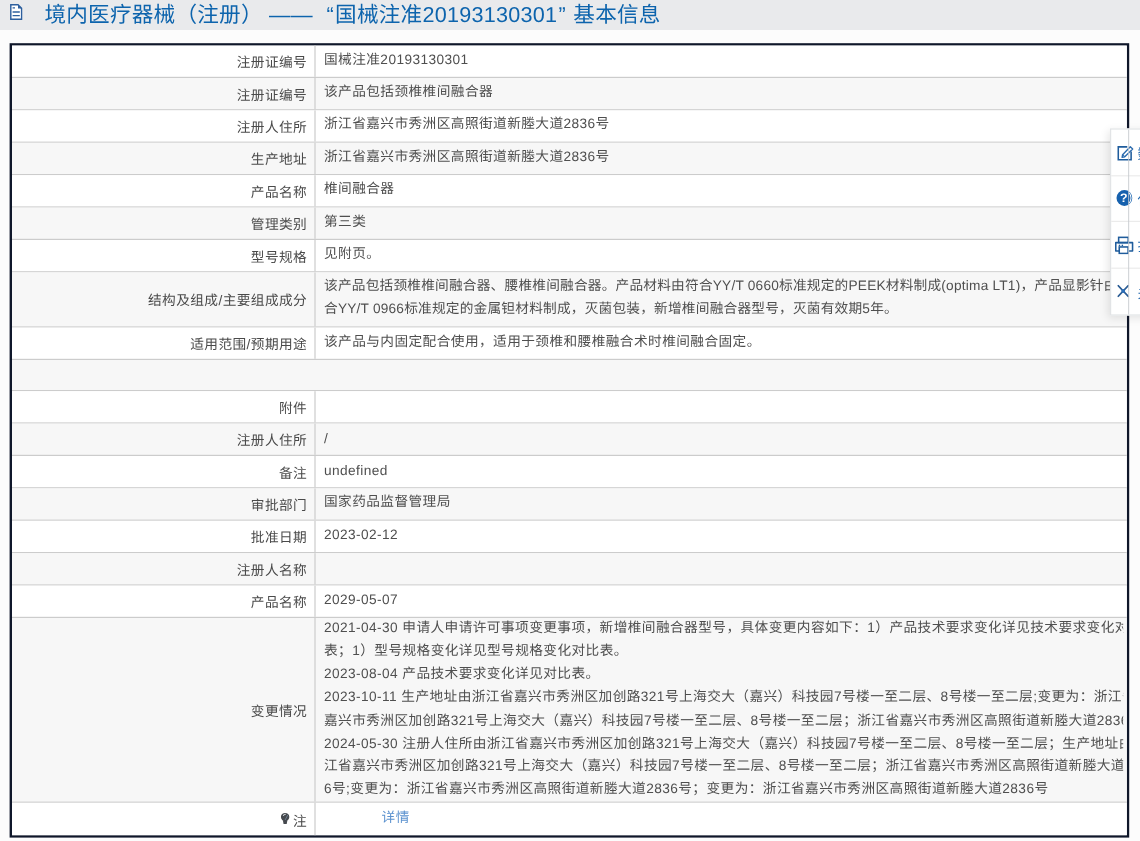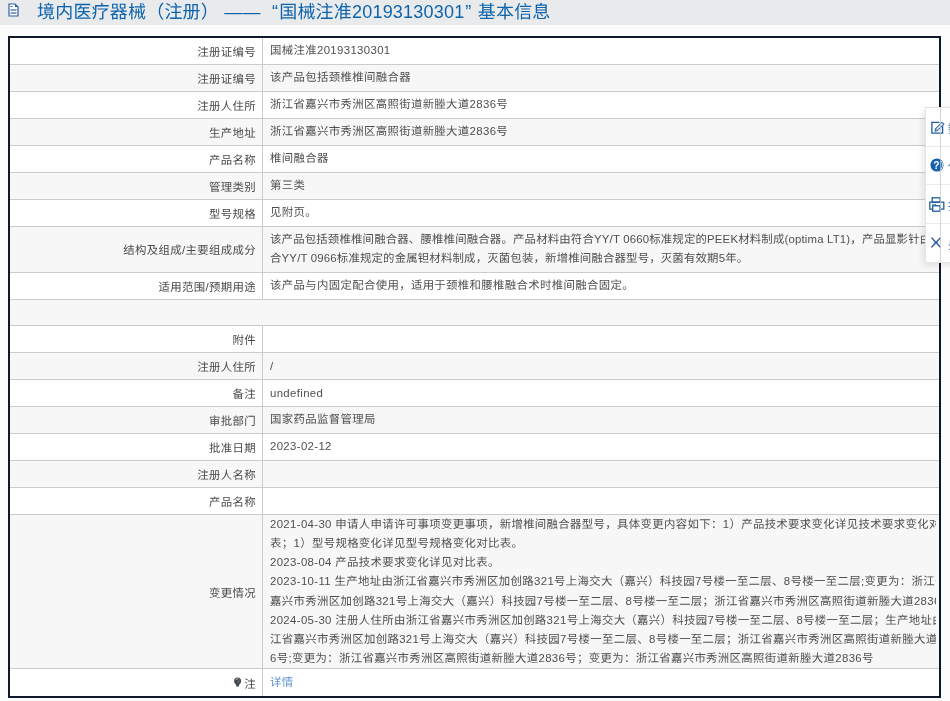--- a/index.html
+++ b/index.html
@@ -13,21 +13,21 @@
 .r.last{border-bottom:none;}
 .l{width:253px;box-sizing:border-box;border-right:1px solid #ccc;display:flex;align-items:center;justify-content:flex-end;padding-right:6px;font-size:11.4px;letter-spacing:0.35px;color:#4a4a4a;}
 .v{flex:1;min-width:0;display:flex;flex-direction:column;justify-content:center;box-sizing:border-box;padding:0 3px 0 7px;font-size:11.4px;letter-spacing:0.35px;line-height:19.2px;color:#4f4f4f;}
 .v p{margin:0;padding:0;}
 .v p.nw{white-space:nowrap;overflow:hidden;}
 #pp{position:absolute;left:925px;top:107px;width:90px;height:156px;background:#fff;border:1px solid #e2e4e6;box-shadow:-2px 2px 7px rgba(0,0,0,0.10);box-sizing:border-box;}
 #ppline{position:absolute;left:14px;top:0;bottom:0;width:1px;background:rgba(197,201,205,0.75);z-index:2;}
 .pi{height:38.5px;display:flex;align-items:center;padding-left:4px;border-bottom:1px solid #ebebeb;box-sizing:border-box;position:relative;}
 .pi.last{border-bottom:none;}
 .pi span{font-size:12px;color:#2368ae;position:absolute;left:22px;top:50%;transform:translateY(-50%);white-space:nowrap;}
-a.det{color:#5b92cf;text-decoration:none;}
+a.det{color:#5b92cf;text-decoration:none;margin-left:48px;}
 </style>
 </head>
 <body>
 <div id="bar">
 <svg width="11" height="14" viewBox="0 0 11 14">
       <path d="M1 1 H7 L10 4 V13 H1 Z" fill="#fff" stroke="#2d5f9e" stroke-width="1.2"></path>
       <path d="M7 1 L7 4 L10 4 Z" fill="#2d5f9e"></path>
       <path d="M2.5 3.5 H4.5" stroke="#2d5f9e" stroke-width="1"></path>
       <path d="M2.5 7 H8.5" stroke="#2d5f9e" stroke-width="1.2"></path>
       <path d="M2.5 10 H8.5" stroke="#2d5f9e" stroke-width="1.2"></path>
@@ -123,20 +123,23 @@
       </div>
     </div>
 <div class="r g" style="height:26.9px">
       <div class="l">注册人名称</div>
       <div class="v">
         <p></p>
       </div>
     </div>
 <div class="r" style="height:26.9px">
       <div class="l">产品名称</div>
+      <div class="v">
+        <p>2029-05-07</p>
+      </div>
     </div>
 <div class="r g" style="height:154.6px">
       <div class="l">变更情况</div>
       <div class="v">
 <p class="nw">2021-04-30 申请人申请许可事项变更事项，新增椎间融合器型号，具体变更内容如下：1）产品技术要求变化详见技术要求变化对比</p>
         <p class="nw">表；1）型号规格变化详见型号规格变化对比表。</p>
         <p class="nw">2023-08-04 产品技术要求变化详见对比表。</p>
         <p class="nw">2023-10-11 生产地址由浙江省嘉兴市秀洲区加创路321号上海交大（嘉兴）科技园7号楼一至二层、8号楼一至二层;变更为：浙江省</p>
         <p class="nw">嘉兴市秀洲区加创路321号上海交大（嘉兴）科技园7号楼一至二层、8号楼一至二层；浙江省嘉兴市秀洲区高照街道新塍大道2836号</p>
         <p class="nw">2024-05-30 注册人住所由浙江省嘉兴市秀洲区加创路321号上海交大（嘉兴）科技园7号楼一至二层、8号楼一至二层；生产地址由浙</p>

